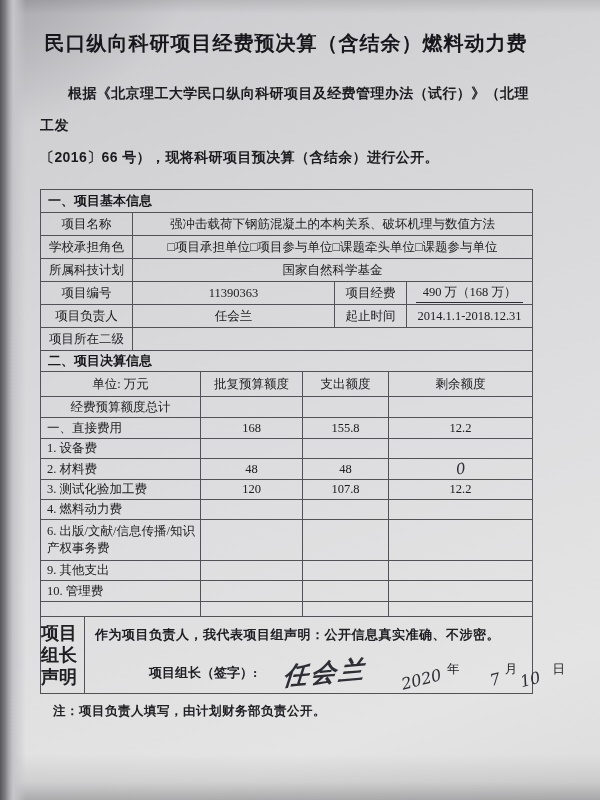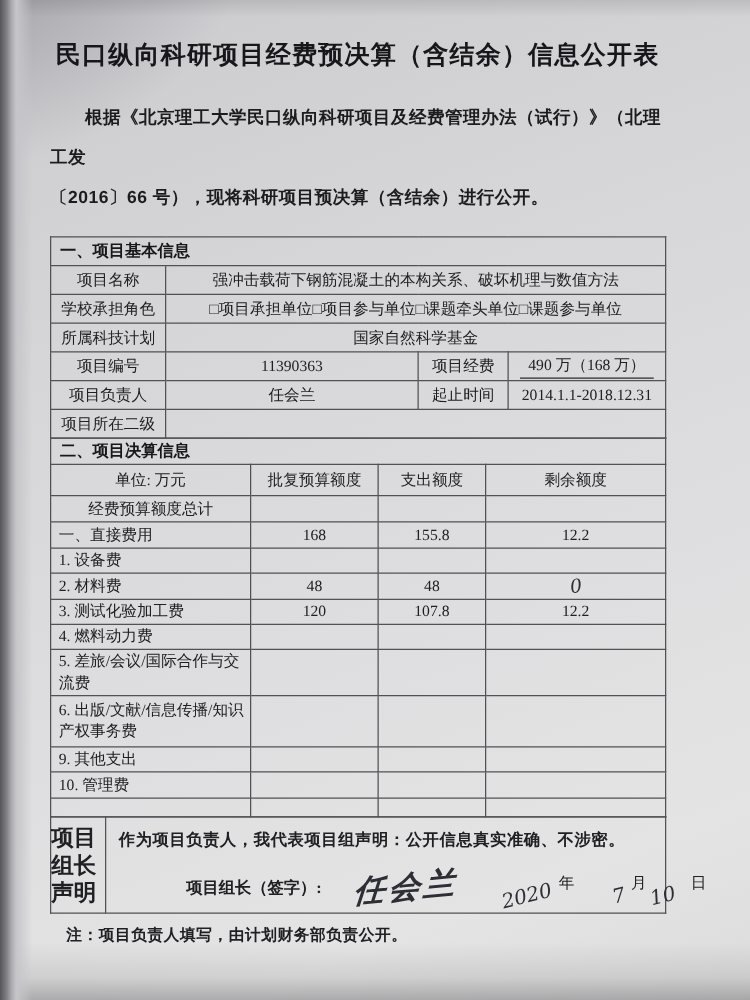--- a/index.html
+++ b/index.html
@@ -73,21 +73,21 @@
   .footnote{
     margin-top:9px; padding-left:13px; font-size:12.5px; font-weight:600; letter-spacing:0.5px;
   }
 </style>
 </head>
 <body>
 
 <div class="photo">
   <div class="content">
 
-    <div class="doc-title">民口纵向科研项目经费预决算（含结余）信息公开表</div>
+    <div class="doc-title">民口纵向科研项目经费预决算（含结余）燃料动力费</div>
 
     <div class="intro">
       <div class="intro-line indent">根据《北京理工大学民口纵向科研项目及经费管理办法（试行）》（北理工发</div>
       <div class="intro-line">〔2016〕66 号），现将科研项目预决算（含结余）进行公开。</div>
     </div>
 
     <table class="t1">
       <colgroup>
           <col style="width:92px">
           <col style="width:202px">
@@ -171,26 +171,20 @@
         <td class="num"><span class="hand hand-o">0</span></td>
       </tr>
       <tr class="rh">
         <td class="fee-label">3. 测试化验加工费</td>
         <td class="num">120</td>
         <td class="num">107.8</td>
         <td class="num">12.2</td>
       </tr>
       <tr class="rh">
         <td class="fee-label">4. 燃料动力费</td>
-        <td class="num"></td>
-        <td class="num"></td>
-        <td class="num"></td>
-      </tr>
-      <tr class="rhm">
-        <td class="fee-label">5. 差旅/会议/国际合作与交流费</td>
         <td class="num"></td>
         <td class="num"></td>
         <td class="num"></td>
       </tr>
       <tr class="rhl">
         <td class="fee-label">6. 出版/文献/信息传播/知识产权事务费</td>
         <td class="num"></td>
         <td class="num"></td>
         <td class="num"></td>
       </tr>

